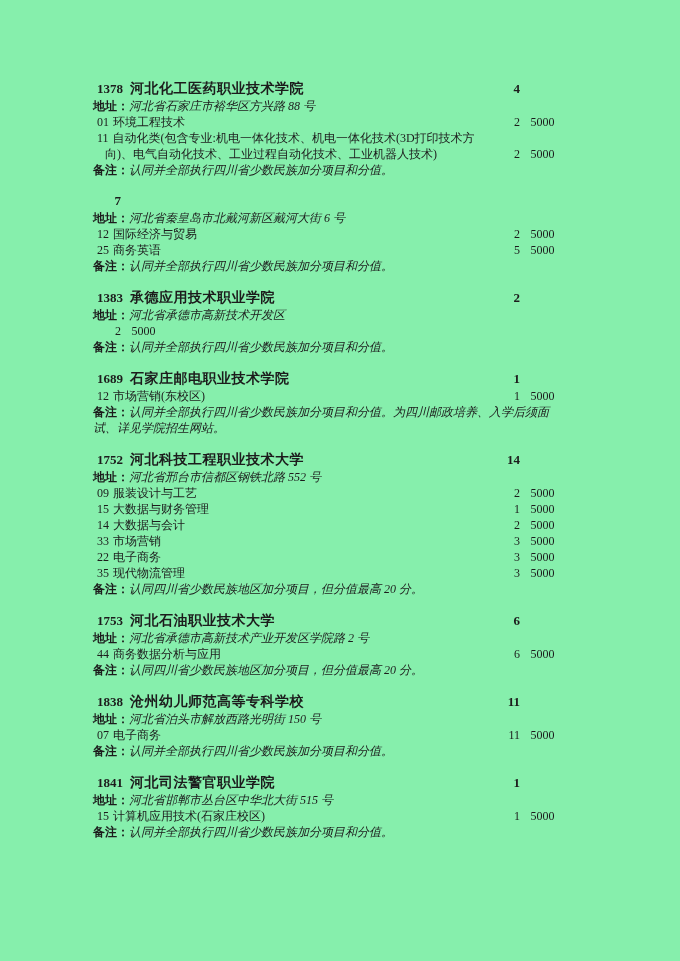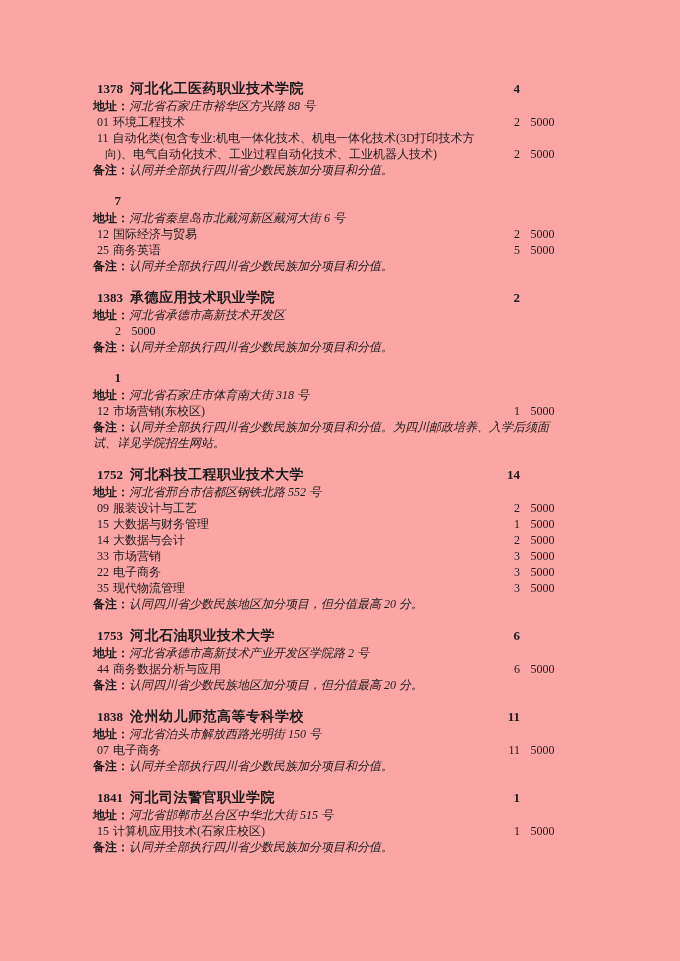--- a/index.html
+++ b/index.html
@@ -4,21 +4,21 @@
 <style>
   * { margin: 0; padding: 0; box-sizing: border-box; }
   html, body {
     width: 680px; height: 961px;
     background: #ffffff;
     font-family: "Liberation Serif", "DejaVu Serif", serif;
   }
   .page {
     position: relative;
     width: 680px; height: 961px;
-    background: #fca5a5;
+    background: #86efac;
     overflow: hidden;
   }
   .content {
     position: absolute;
     left: 93px; top: 78px;
     width: 472px;
     color: #1c1c1c;
   }
   .school { margin-bottom: 13px; }
   .row { display: flex; }
@@ -140,26 +140,26 @@
     <div class="col-fee">5000</div>
   </div>
 </div>
     <div class="bodyline">
       <span class="field-label">备注：</span><span class="kai">认同并全部执行四川省少数民族加分项目和分值。</span>
     </div>
   </section>
 
   <section class="school">
     <div class="row header-row">
+      <div class="main">
+        <span class="school-code">1689</span><span class="school-name">石家庄邮电职业技术学院</span>
+      </div>
       <div class="col-count">1</div>
       <div class="col-fee"></div>
     </div>
-    <div class="bodyline">
-      <span class="field-label">地址：</span><span class="kai">河北省石家庄市体育南大街 318 号</span>
-    </div>
     <div class="majors">
   <div class="row major-row bodyline">
     <div class="main major-main">
       <span class="major-code">12</span><span class="major-name">市场营销(东校区)</span>
     </div>
     <div class="col-count">1</div>
     <div class="col-fee">5000</div>
   </div>
 </div>
     <div class="bodyline">

